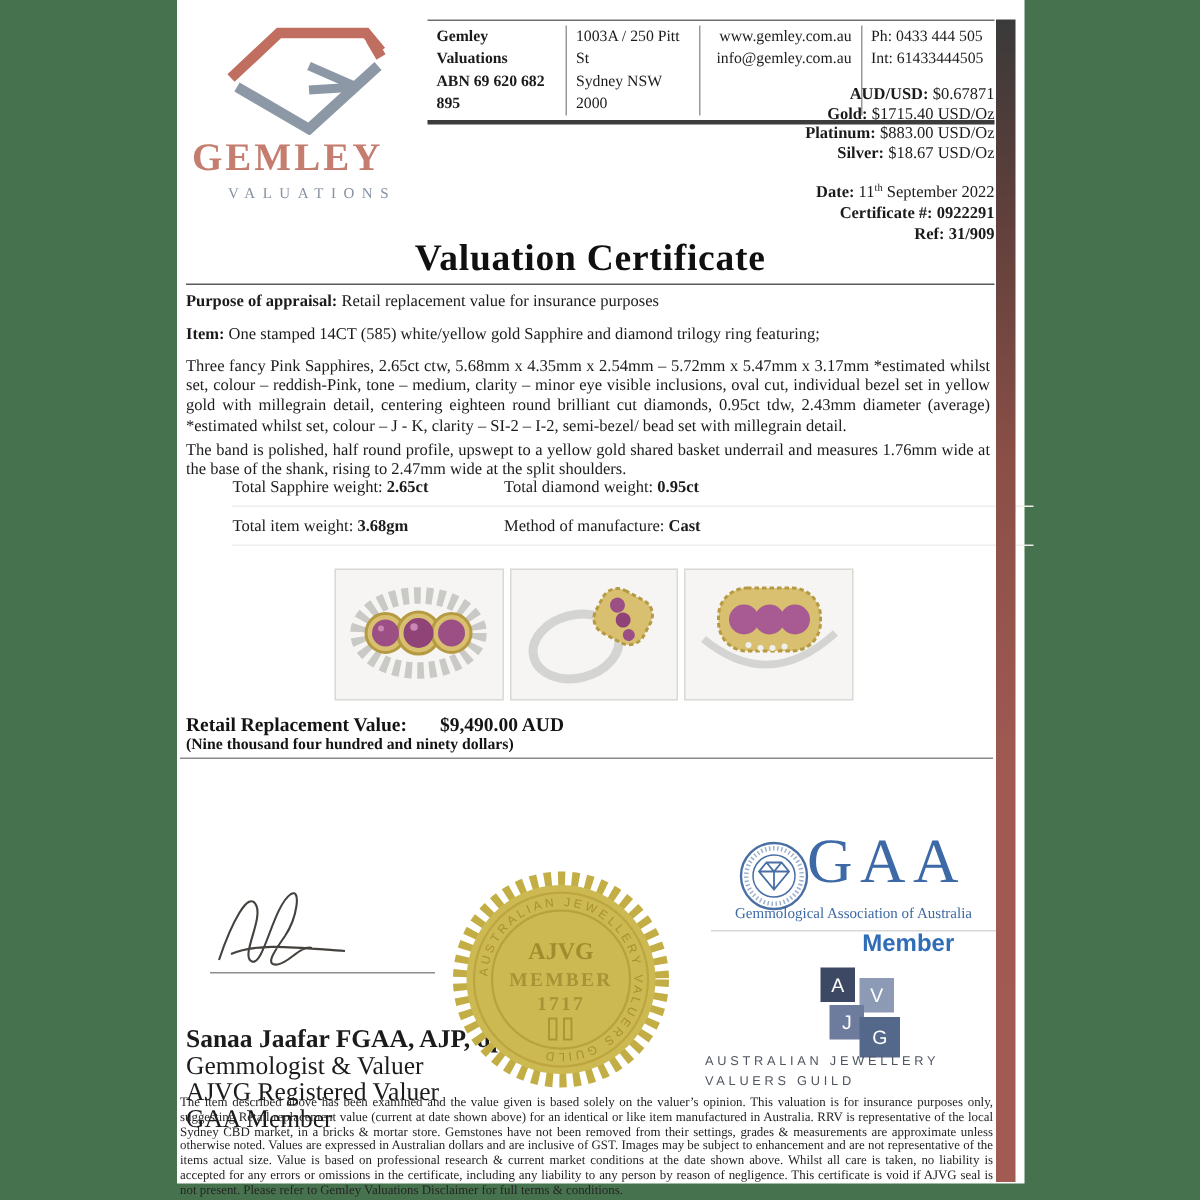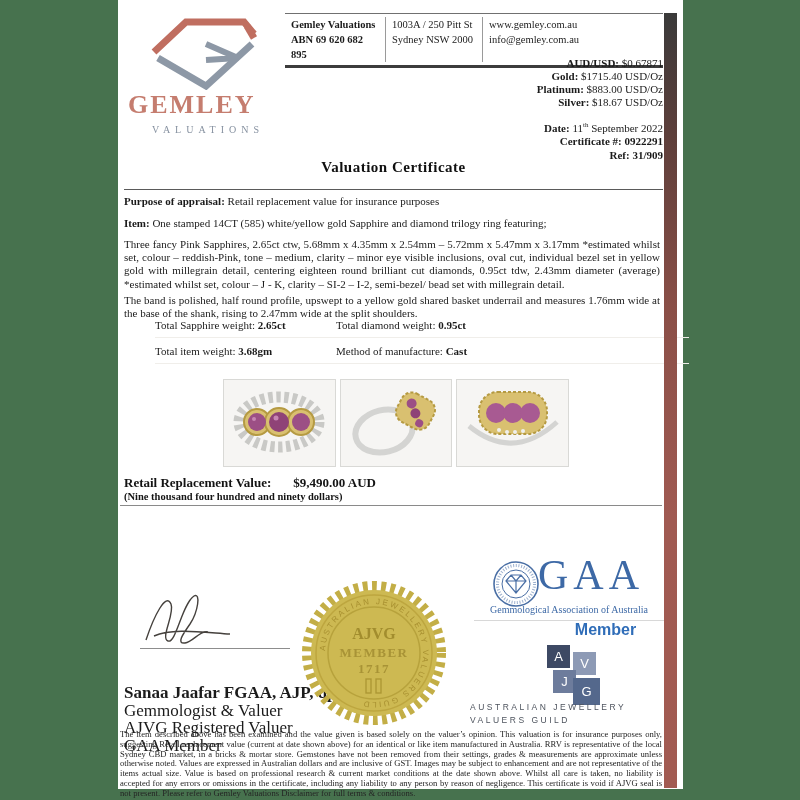--- a/index.html
+++ b/index.html
@@ -9,30 +9,30 @@
   .edge-shadow{position:absolute;left:546px;top:13px;width:13px;height:775px;
     background:linear-gradient(180deg,#3a3a3a 0%,#5e3f3b 16%,#8a4f47 38%,#a05a52 65%,#a25b52 100%);}
   .abs{position:absolute;}
   .b{font-weight:bold;}
   
   .contact{left:167px;top:13px;width:378px;display:flex;border-top:1px solid #707070;border-bottom:3px solid #3c3c3c;
     font-size:10.5px;line-height:15px;color:#1b1b1b;padding:3px 0;}
   .contact .col{padding:0 6px;font-family:Liberation Serif, serif;}
   .contact .col+.col{border-left:1px solid #9a9a9a;}
   .c1{width:88px;font-weight:bold;}
-  .c2{width:84px;} .c3{width:104px;} .c4{width:84px;}
+  .c2{width:84px;} .c3{width:104px;text-align:right;} .c4{width:84px;}
   
   .brand-text{left:10px;top:90px;width:160px;text-align:left;color:#c57d6f;font-size:26px;font-weight:bold;letter-spacing:2px;}
   .brand-sub{left:10px;top:124px;width:160px;text-align:center;color:#8691a0;font-size:10px;letter-spacing:5px;}
   
   .rates{right:20px;top:57px;text-align:right;font-size:11px;line-height:13px;color:#1b1b1b;}
   .dateblock{right:20px;top:119px;text-align:right;font-size:11px;line-height:13.5px;color:#1b1b1b;}
   sup{font-size:7px;vertical-align:super;}
   
-  .title{left:6px;top:159px;width:539px;text-align:center;font-size:15px;font-weight:bold;color:#101010;letter-spacing:.5px;}
+  .title{left:6px;top:159px;width:539px;text-align:center;font-size:25px;font-weight:bold;color:#101010;letter-spacing:.5px;}
   .title-rule{left:6px;top:189px;width:539px;border-top:1.5px solid #5a5a5a;height:0;}
   .bodytext{font-size:11px;line-height:13.2px;color:#1b1b1b;}
   .purpose{left:6px;top:195px;width:534px;}
   .itemline{left:6px;top:217px;width:534px;}
   .para{left:6px;top:238px;width:536px;text-align:justify;}
   .para2{left:6px;top:294px;width:536px;text-align:justify;}
   
   .specs{left:6px;top:312px;width:534px;margin-left:31px;}
   .spec-row{display:flex;height:25px;align-items:center;border-bottom:1px solid #f0eeea;font-size:11px;color:#1b1b1b;}
   .spec-cell1{width:181px;} .spec-cell2{flex:1;}
@@ -88,20 +88,24 @@
         <div>Gemley Valuations</div>
         <div>ABN 69 620 682 895</div>
       </div>
       <div class="col c2">
         <div>1003A / 250 Pitt St</div>
         <div>Sydney NSW 2000</div>
       </div>
       <div class="col c3">
         <div>www.gemley.com.au</div>
         <div>info@gemley.com.au</div>
+      </div>
+      <div class="col c4">
+        <div>Ph: 0433 444 505</div>
+        <div>Int: 61433444505</div>
       </div>
     </div>
 
     <div class="abs rates">
       <div><span class="b">AUD/USD:</span><span> $0.67871</span></div>
       <div><span class="b">Gold:</span><span> $1715.40 USD/Oz</span></div>
       <div><span class="b">Platinum:</span><span> $883.00 USD/Oz</span></div>
       <div><span class="b">Silver:</span><span> $18.67 USD/Oz</span></div>
     </div>
     <div class="abs dateblock">

